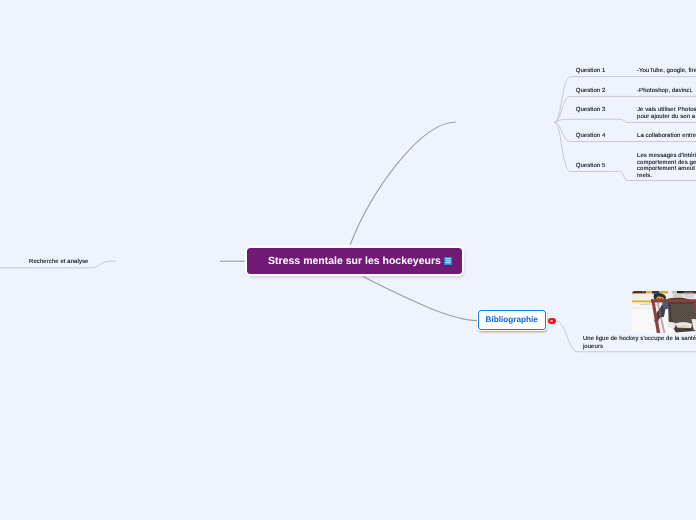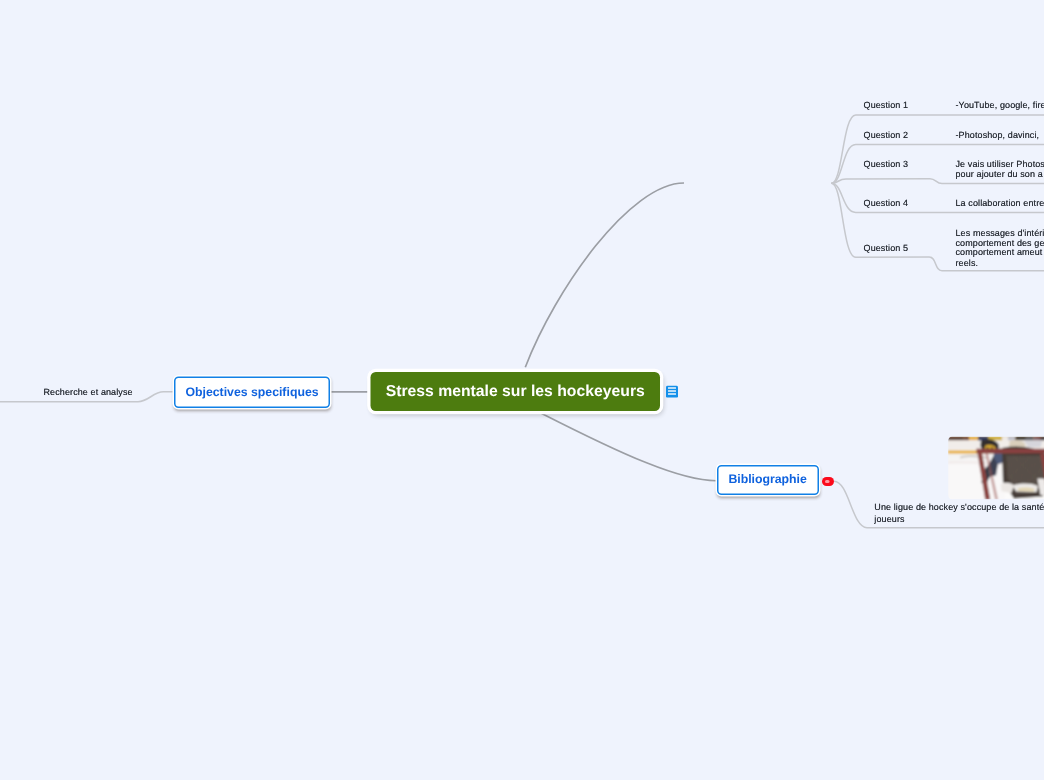--- a/index.html
+++ b/index.html
@@ -5,22 +5,22 @@
   html,body{margin:0;padding:0;}
   body{width:696px;height:520px;background:#eff3fd;overflow:hidden;
        font-family:"Liberation Sans",sans-serif;position:relative;
        -webkit-font-smoothing:antialiased;text-rendering:geometricPrecision;}
   #map{position:absolute;left:0;top:0;width:696px;height:520px;overflow:hidden;
        transform:translateZ(0);opacity:0.999;}
   svg.links{position:absolute;left:0;top:0;width:696px;height:520px;pointer-events:none;}
   svg.links path{fill:none;stroke:#9b9ea4;stroke-width:1.1;}
   svg.links path.sub{stroke:#c6c8cd;stroke-width:1;}
   .node{position:absolute;white-space:nowrap;box-sizing:border-box;}
-  .central{background:#4d7c0f;color:#fff;font-weight:bold;font-size:10.5px;
-     left:247px;top:248px;width:193px;height:26px;line-height:26px;text-align:center;
+  .central{background:#701a75;color:#fff;font-weight:bold;font-size:10.5px;
+     left:247px;top:248px;width:215px;height:26px;line-height:26px;text-align:center;
      border-radius:3.5px;box-shadow:0 0 0 2.2px #fff,1px 2px 4px rgba(0,0,0,.32);}
   .main{background:#fff;color:#0f62de;font-weight:bold;font-size:8.2px;
      border:1.8px solid #1180e6;border-radius:3px;text-align:center;
      box-shadow:0 0 0 1px #fff,0.5px 1.5px 2.2px rgba(60,45,35,.42);}
   .leaf{color:#262b33;font-size:6px;line-height:6.7px;white-space:pre;letter-spacing:0.07px;
       text-shadow:0 0 0.25px rgba(35,39,47,0.7);}
   .note-icon{position:absolute;left:443.8px;top:256.7px;width:8px;height:8.4px;}
   .badge{position:absolute;left:547.5px;top:317.5px;width:8.5px;height:6.5px;
       background:#fb0a1b;border-radius:3.3px;}
   .badge i{position:absolute;left:2.9px;top:2px;width:2.6px;height:2.6px;
@@ -47,21 +47,20 @@
 
   <div class="node central">Stress mentale sur les hockeyeurs</div>
 
   <svg class="note-icon" viewBox="0 0 8 8.4">
     <rect x="0" y="0" width="8" height="8.4" rx="1.1" fill="#1490ea"></rect>
     <rect x="1.3" y="1.15" width="5.4" height="1.1" rx="0.25" fill="#eef6fd"></rect>
     <rect x="1.3" y="3.15" width="5.4" height="1.1" rx="0.25" fill="#eef6fd"></rect>
     <rect x="1.3" y="5.15" width="5.4" height="1.1" rx="0.25" fill="#eef6fd"></rect>
   </svg>
 
-  <div class="node main" style="left:116px;top:251px;width:104px;height:20.8px;line-height:20px;">Objectives specifiques</div>
   <div class="node main" style="left:477.5px;top:310.4px;width:68.5px;height:19.5px;line-height:18.6px;">Bibliographie</div>
 
   <div class="badge">
       <i></i>
     </div>
 
   <div class="node leaf" style="left:29px;top:258.6px;">Recherche et analyse</div>
 
   <div class="node leaf" style="left:575.7px;top:68.2px;">Question 1</div>
   <div class="node leaf" style="left:637px;top:68.2px;">-YouTube, google, fire</div>

